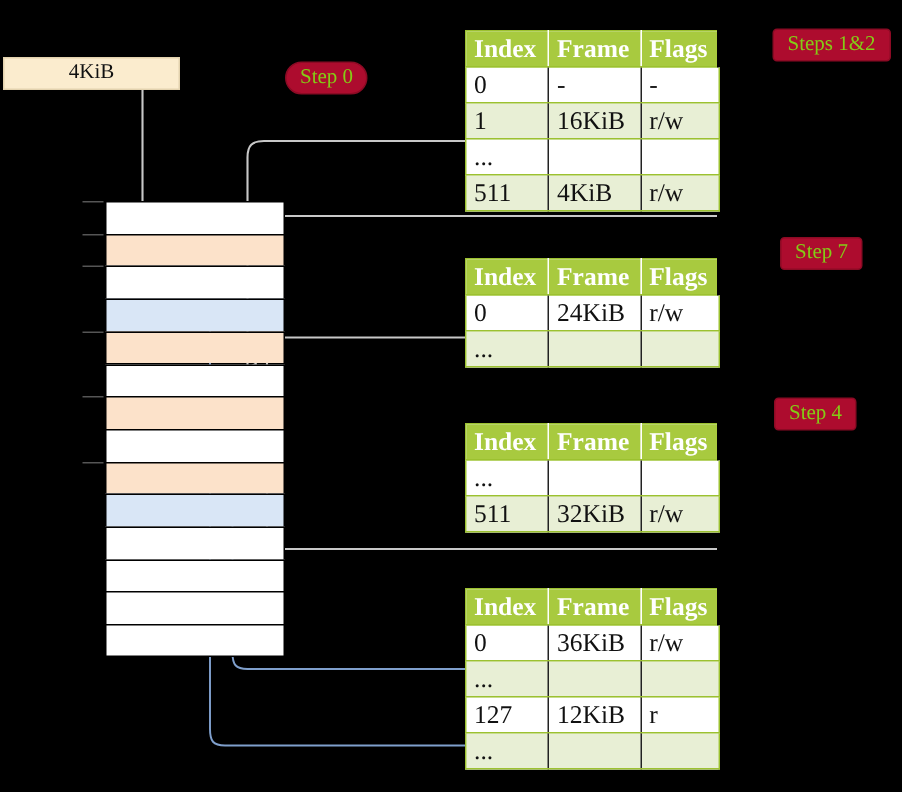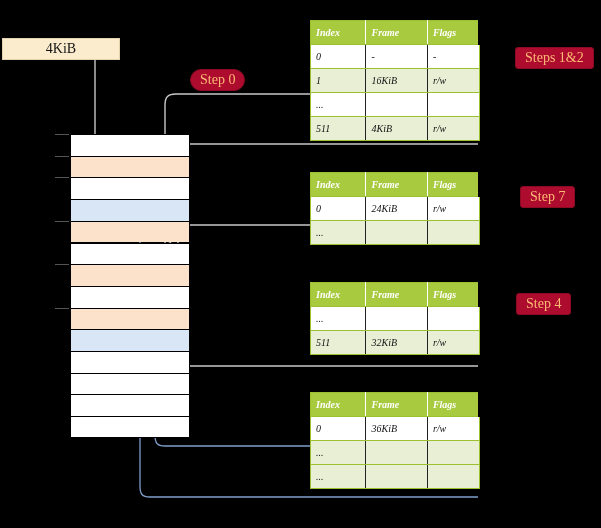--- a/index.html
+++ b/index.html
@@ -11,41 +11,41 @@
   
   svg.wires{position:absolute;left:0;top:0;width:601px;height:528px;overflow:visible;}
 
   
   .srcbox{position:absolute;left:2px;top:38px;width:118px;height:22px;
           background:#fbecce;border:1px solid #e3d2ae;
           display:flex;align-items:center;justify-content:center;
           font-size:14px;color:#111;box-sizing:border-box;}
 
   
-  .badge{position:absolute;background:#ad0c2e;color:#fdba74;font-size:14px;
+  .badge{position:absolute;background:#ad0c2e;color:#84cc16;font-size:14px;
          padding:1px 9px 2px 9px;border-radius:3px;white-space:nowrap;
-         border:1px solid #8c0a24;line-height:17px;margin-top:28px;}
+         border:1px solid #8c0a24;line-height:17px;}
 
   
   .memcol{position:absolute;left:70px;top:134px;width:120px;height:282px;}
   .memrow{position:absolute;left:0;width:120px;height:21.7px;
           border-top:1.4px solid #000;border-left:1.4px solid #000;
           border-right:1.4px solid #000;box-sizing:border-box;background:#fff;}
   .memrow.last{border-bottom:1.4px solid #000;}
   .memrow.orange{background:#fce2ca;}
   .memrow.blue{background:#d9e6f6;}
   .tick{position:absolute;width:14px;height:0;border-top:1.3px solid #555;left:-15px;}
 
   
   .ptable{position:absolute;border-collapse:collapse;width:170px;
           border:1.5px solid #9cc130;background:#fff;}
   .ptable td,.ptable th{border:1px solid #9cc130;
-      font-size:10px;padding:2px 5px;text-align:left;color:#111;
+      font-size:17px;padding:2px 5px;text-align:left;color:#111;
       height:21px;box-sizing:border-box;line-height:19px;
-      font-family:"Liberation Serif","DejaVu Serif",serif;font-style:italic;}
+      font-family:"Liberation Serif","DejaVu Serif",serif;}
   .ptable td{border-right:1px solid #222;}
   .ptable td:last-child{border-right:1px solid #9cc130;}
   .ptable th{background:#a8ca3f;color:#fff;font-weight:bold;
              border-right:1px solid #fff;}
   .ptable th:last-child{border-right:2px solid #000000;}
   .ptable tr.alt td{background:#e8efd5;}
   .ptable td.hl{background:#fbfba0;}
   .c-idx{width:56px;}
   .c-frm{width:62px;}
   .c-flg{width:52px;}
@@ -210,20 +210,25 @@
           <tr>
             <td class="c-idx">0</td>
             <td class="c-frm">36KiB</td>
             <td class="c-flg">r/w</td>
           </tr>
           <tr class="alt">
             <td class="c-idx">...</td>
             <td class="c-frm"></td>
             <td class="c-flg"></td>
           </tr>
+          <tr>
+            <td class="c-idx">127</td>
+            <td class="c-frm">12KiB</td>
+            <td class="c-flg">r</td>
+          </tr>
           <tr class="alt">
             <td class="c-idx">...</td>
             <td class="c-frm"></td>
             <td class="c-flg"></td>
           </tr>
         </tbody>
       </table>
     </div>
 
 </div>

